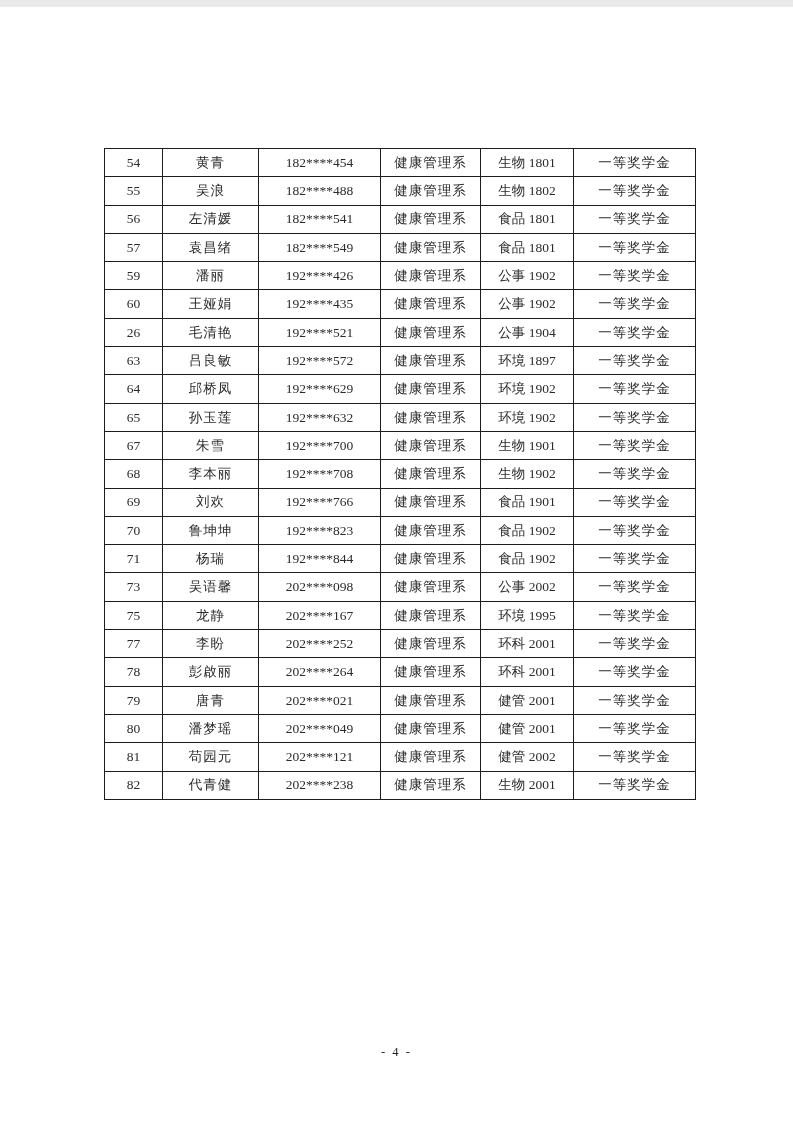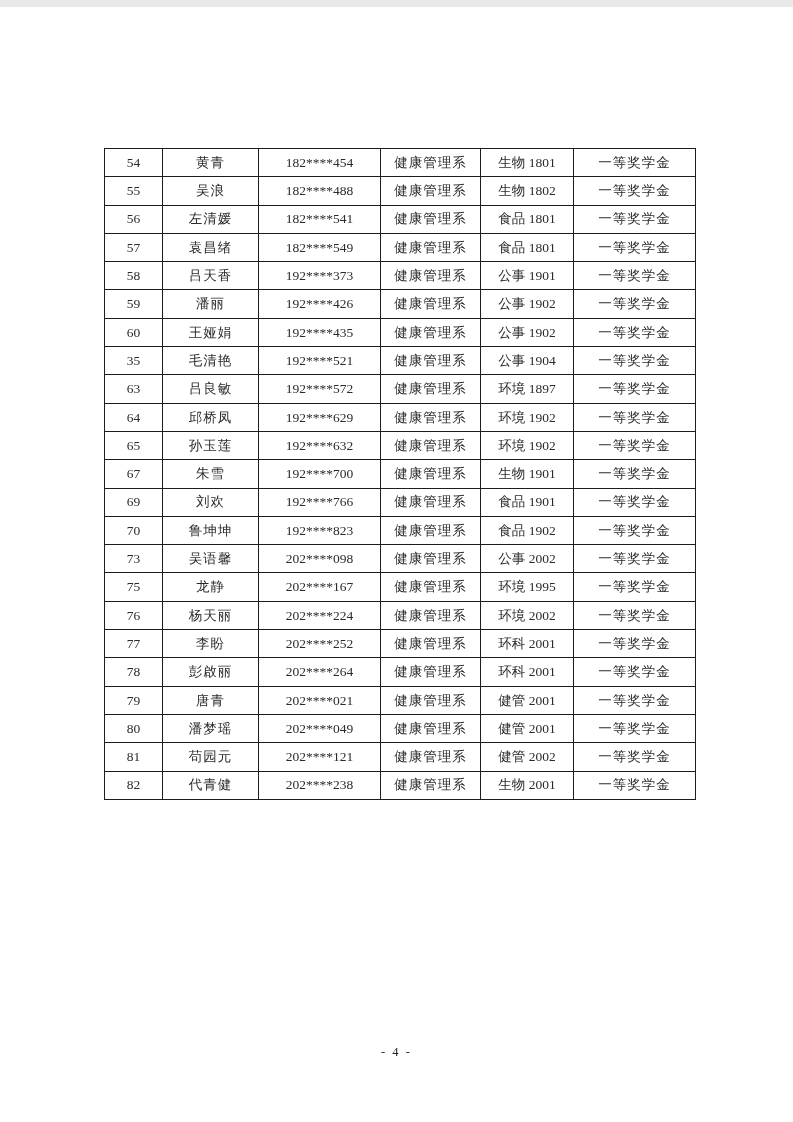--- a/index.html
+++ b/index.html
@@ -97,45 +97,37 @@
   </tr>
         <tr>
     <td>57</td>
     <td class="cn">袁昌绪</td>
     <td>182****549</td>
     <td class="cn">健康管理系</td>
     <td>食品 1801</td>
     <td class="cn">一等奖学金</td>
   </tr>
         <tr>
-    <td>58</td>
-    <td class="cn">吕天香</td>
-    <td>192****373</td>
-    <td class="cn">健康管理系</td>
-    <td>公事 1901</td>
-    <td class="cn">一等奖学金</td>
-  </tr>
-        <tr>
     <td>59</td>
     <td class="cn">潘丽</td>
     <td>192****426</td>
     <td class="cn">健康管理系</td>
     <td>公事 1902</td>
     <td class="cn">一等奖学金</td>
   </tr>
         <tr>
     <td>60</td>
     <td class="cn">王娅娟</td>
     <td>192****435</td>
     <td class="cn">健康管理系</td>
     <td>公事 1902</td>
     <td class="cn">一等奖学金</td>
   </tr>
         <tr>
-    <td>35</td>
+    <td>26</td>
     <td class="cn">毛清艳</td>
     <td>192****521</td>
     <td class="cn">健康管理系</td>
     <td>公事 1904</td>
     <td class="cn">一等奖学金</td>
   </tr>
         <tr>
     <td>63</td>
     <td class="cn">吕良敏</td>
     <td>192****572</td>
@@ -161,60 +153,68 @@
   </tr>
         <tr>
     <td>67</td>
     <td class="cn">朱雪</td>
     <td>192****700</td>
     <td class="cn">健康管理系</td>
     <td>生物 1901</td>
     <td class="cn">一等奖学金</td>
   </tr>
         <tr>
+    <td>68</td>
+    <td class="cn">李本丽</td>
+    <td>192****708</td>
+    <td class="cn">健康管理系</td>
+    <td>生物 1902</td>
+    <td class="cn">一等奖学金</td>
+  </tr>
+        <tr>
     <td>69</td>
     <td class="cn">刘欢</td>
     <td>192****766</td>
     <td class="cn">健康管理系</td>
     <td>食品 1901</td>
     <td class="cn">一等奖学金</td>
   </tr>
         <tr>
     <td>70</td>
     <td class="cn">鲁坤坤</td>
     <td>192****823</td>
     <td class="cn">健康管理系</td>
     <td>食品 1902</td>
     <td class="cn">一等奖学金</td>
   </tr>
         <tr>
+    <td>71</td>
+    <td class="cn">杨瑞</td>
+    <td>192****844</td>
+    <td class="cn">健康管理系</td>
+    <td>食品 1902</td>
+    <td class="cn">一等奖学金</td>
+  </tr>
+        <tr>
     <td>73</td>
     <td class="cn">吴语馨</td>
     <td>202****098</td>
     <td class="cn">健康管理系</td>
     <td>公事 2002</td>
     <td class="cn">一等奖学金</td>
   </tr>
         <tr>
     <td>75</td>
     <td class="cn">龙静</td>
     <td>202****167</td>
     <td class="cn">健康管理系</td>
     <td>环境 1995</td>
     <td class="cn">一等奖学金</td>
   </tr>
         <tr>
-    <td>76</td>
-    <td class="cn">杨天丽</td>
-    <td>202****224</td>
-    <td class="cn">健康管理系</td>
-    <td>环境 2002</td>
-    <td class="cn">一等奖学金</td>
-  </tr>
-        <tr>
     <td>77</td>
     <td class="cn">李盼</td>
     <td>202****252</td>
     <td class="cn">健康管理系</td>
     <td>环科 2001</td>
     <td class="cn">一等奖学金</td>
   </tr>
         <tr>
     <td>78</td>
     <td class="cn">彭啟丽</td>

